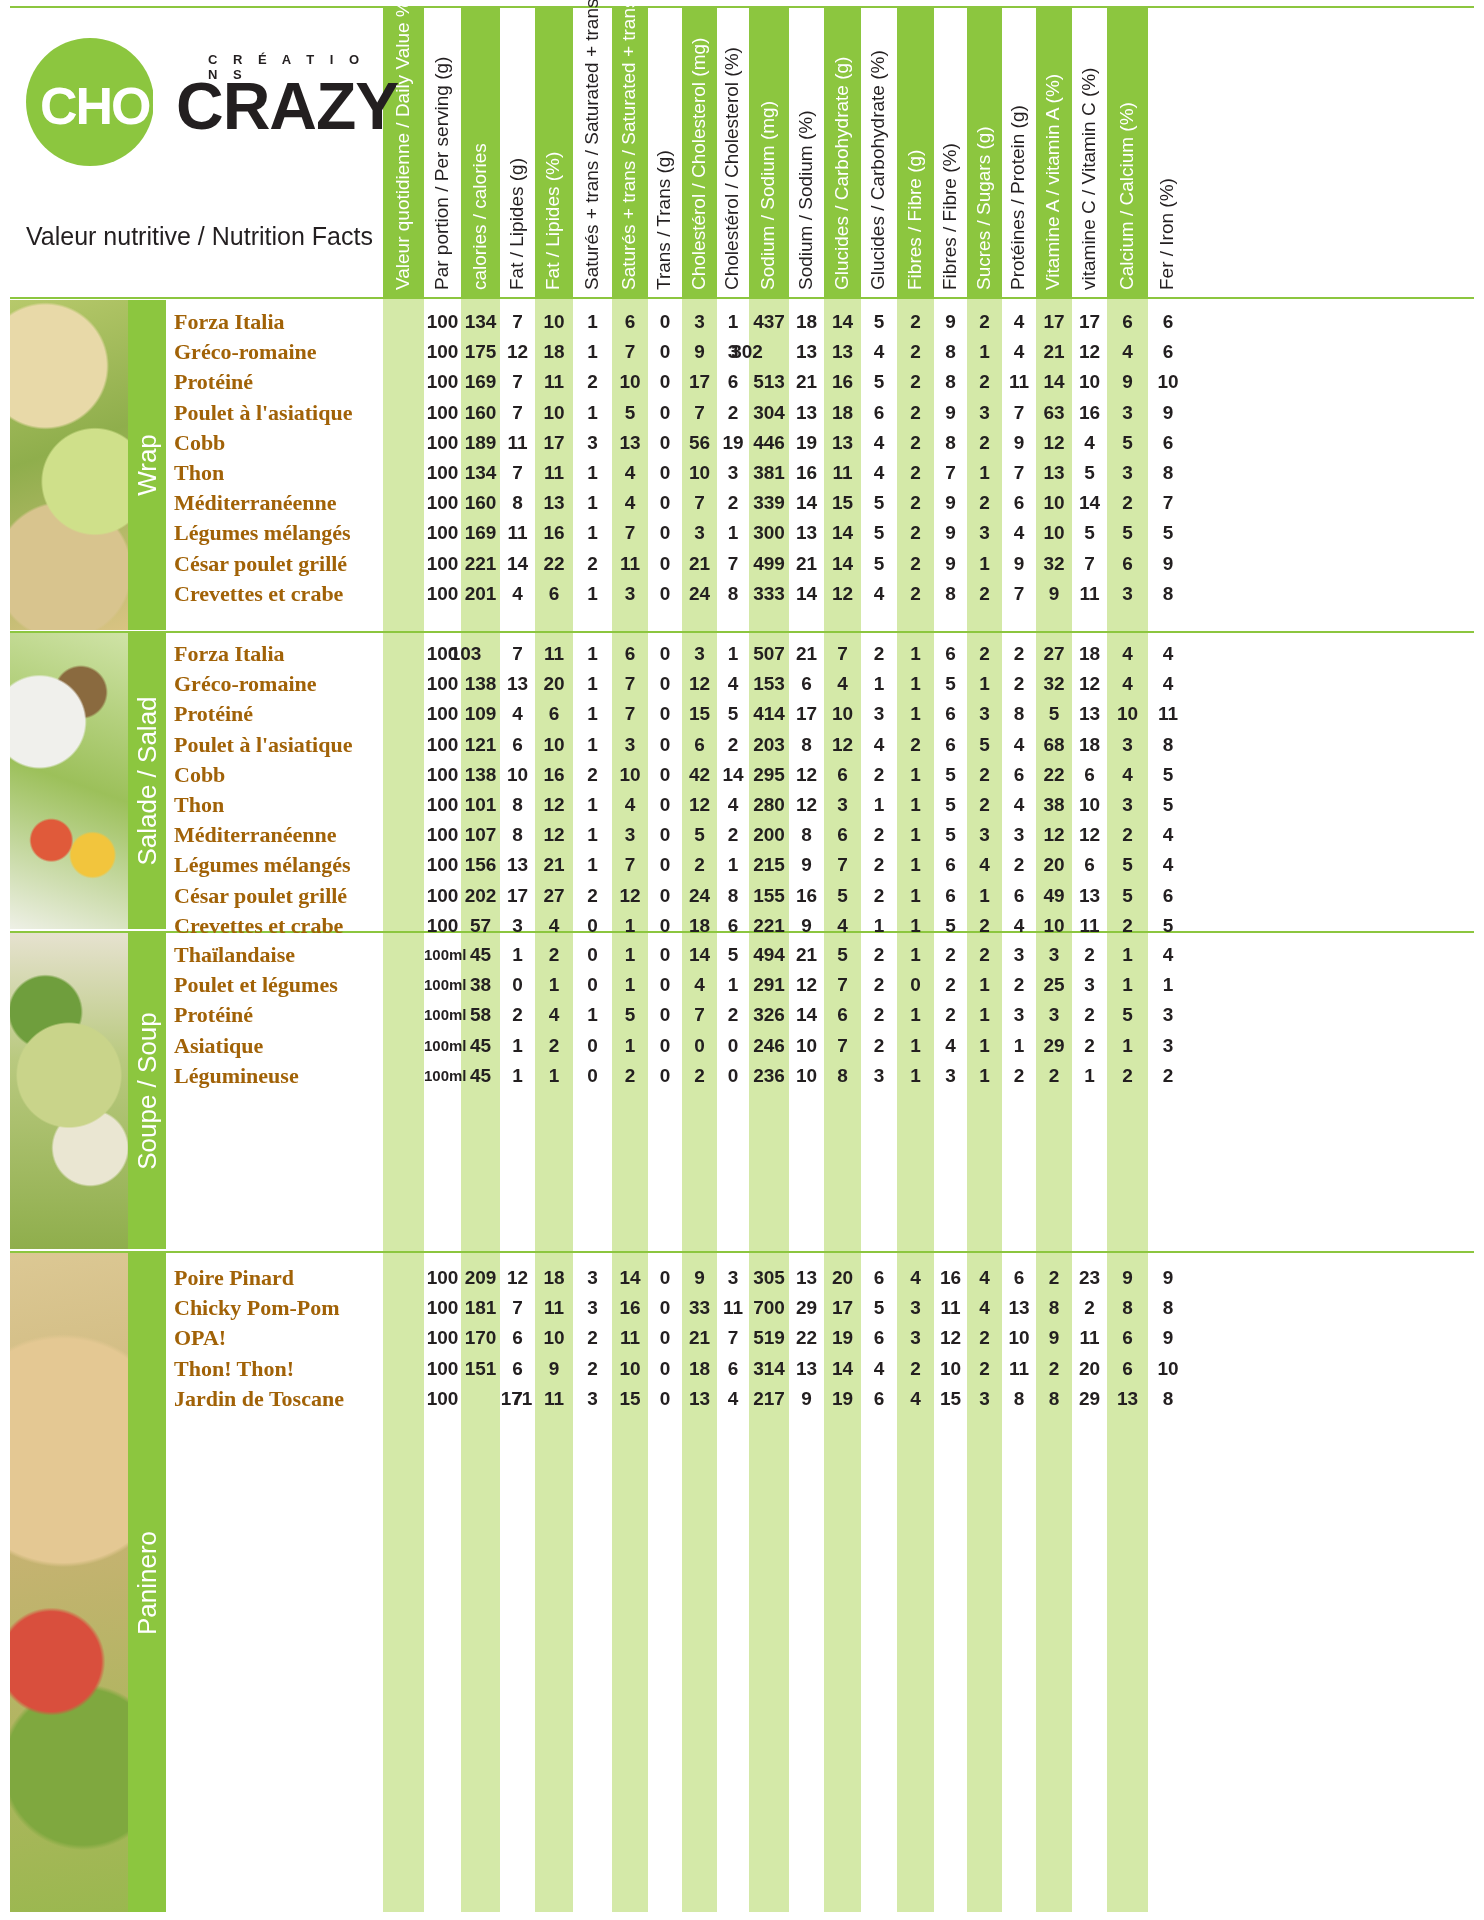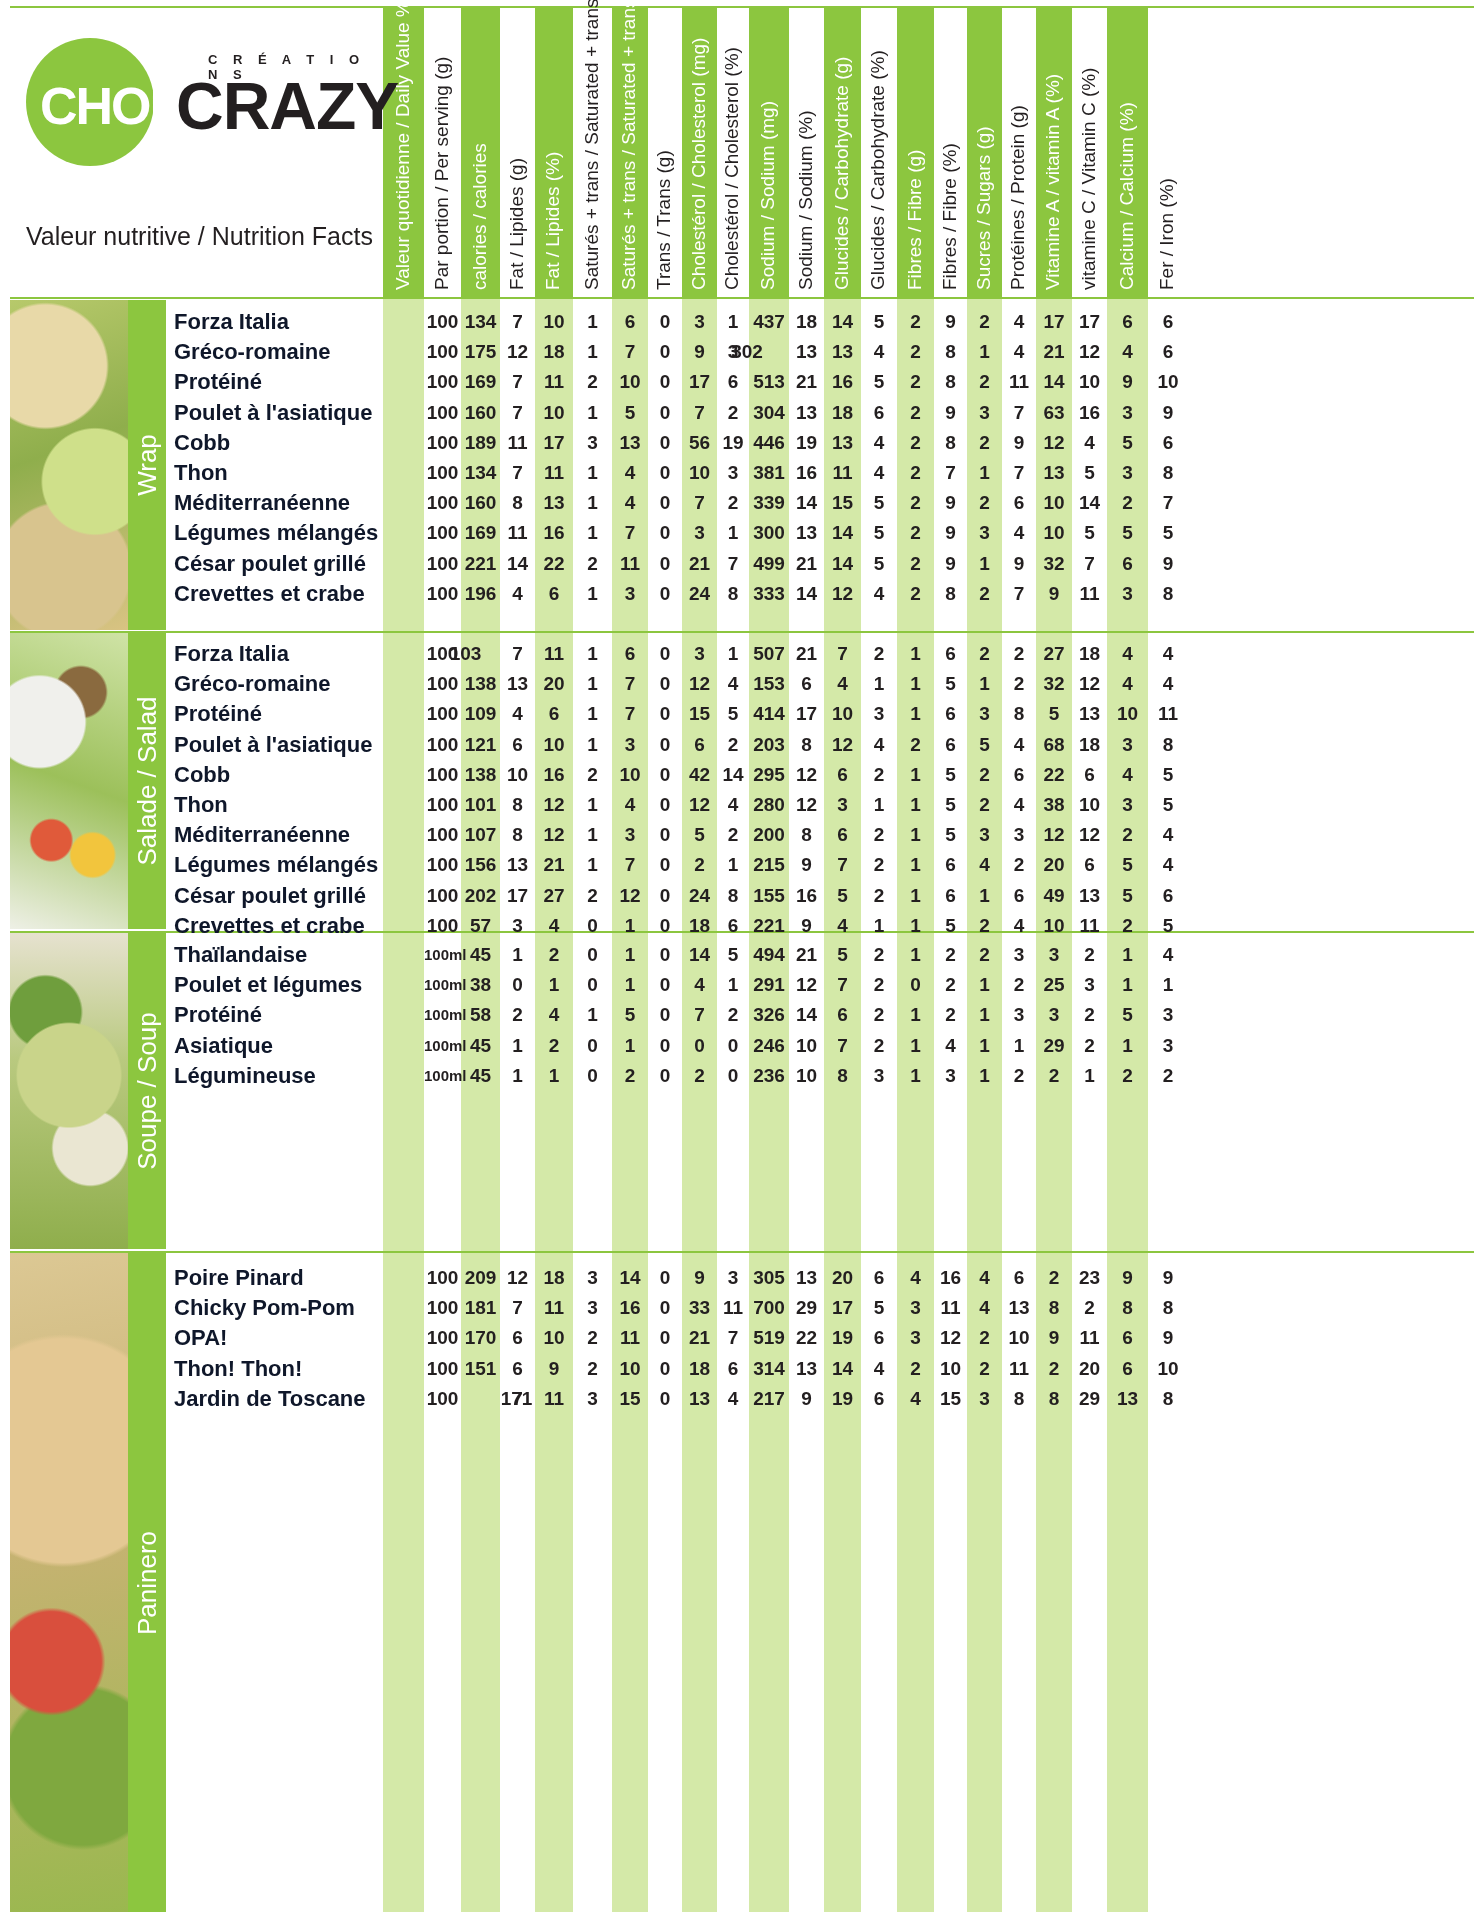--- a/index.html
+++ b/index.html
@@ -70,22 +70,23 @@
     position: absolute; left: 50%; top: 50%;
     transform: translate(-50%, -50%) rotate(-90deg);
     white-space: nowrap; color: #ffffff;
     font-size: 26px;
   }
 
   
   .row { position: absolute; left: 166px; width: 1308px; height: 30px; }
   .rowname {
     position: absolute; left: 8px; top: 0; height: 30px;
-    line-height: 30px; font-size: 22px; font-weight: bold; color: #0f172a;
+    line-height: 30px; font-size: 22px; font-weight: bold; color: #a16207;
     white-space: nowrap;
+    font-family: Liberation Serif, serif;
   }
   .cell {
     position: absolute; top: 0; height: 30px; line-height: 30px;
     text-align: center; font-size: 19px; font-weight: bold; color: #231F20;
   }
   .cell.small { font-size: 15px; }
 </style>
 </head>
 <body>
 
@@ -376,21 +377,21 @@
         <div class="cell" style="left: 801px; width: 35px;">1</div>
         <div class="cell" style="left: 836px; width: 34px;">9</div>
         <div class="cell" style="left: 870px; width: 36px;">32</div>
         <div class="cell" style="left: 906px; width: 35px;">7</div>
         <div class="cell" style="left: 941px; width: 41px;">6</div>
         <div class="cell" style="left: 982px; width: 40px;">9</div>
       </div>
       <div class="row" style="top: 578.8px;">
         <div class="rowname">Crevettes et crabe</div>
         <div class="cell" style="left: 258px; width: 37px;">100</div>
-        <div class="cell" style="left: 295px; width: 39px;">196</div>
+        <div class="cell" style="left: 295px; width: 39px;">201</div>
         <div class="cell" style="left: 334px; width: 35px;">4</div>
         <div class="cell" style="left: 369px; width: 38px;">6</div>
         <div class="cell" style="left: 407px; width: 39px;">1</div>
         <div class="cell" style="left: 446px; width: 36px;">3</div>
         <div class="cell" style="left: 482px; width: 34px;">0</div>
         <div class="cell" style="left: 516px; width: 35px;">24</div>
         <div class="cell" style="left: 551px; width: 32px;">8</div>
         <div class="cell" style="left: 583px; width: 40px;">333</div>
         <div class="cell" style="left: 623px; width: 35px;">14</div>
         <div class="cell" style="left: 658px; width: 37px;">12</div>

